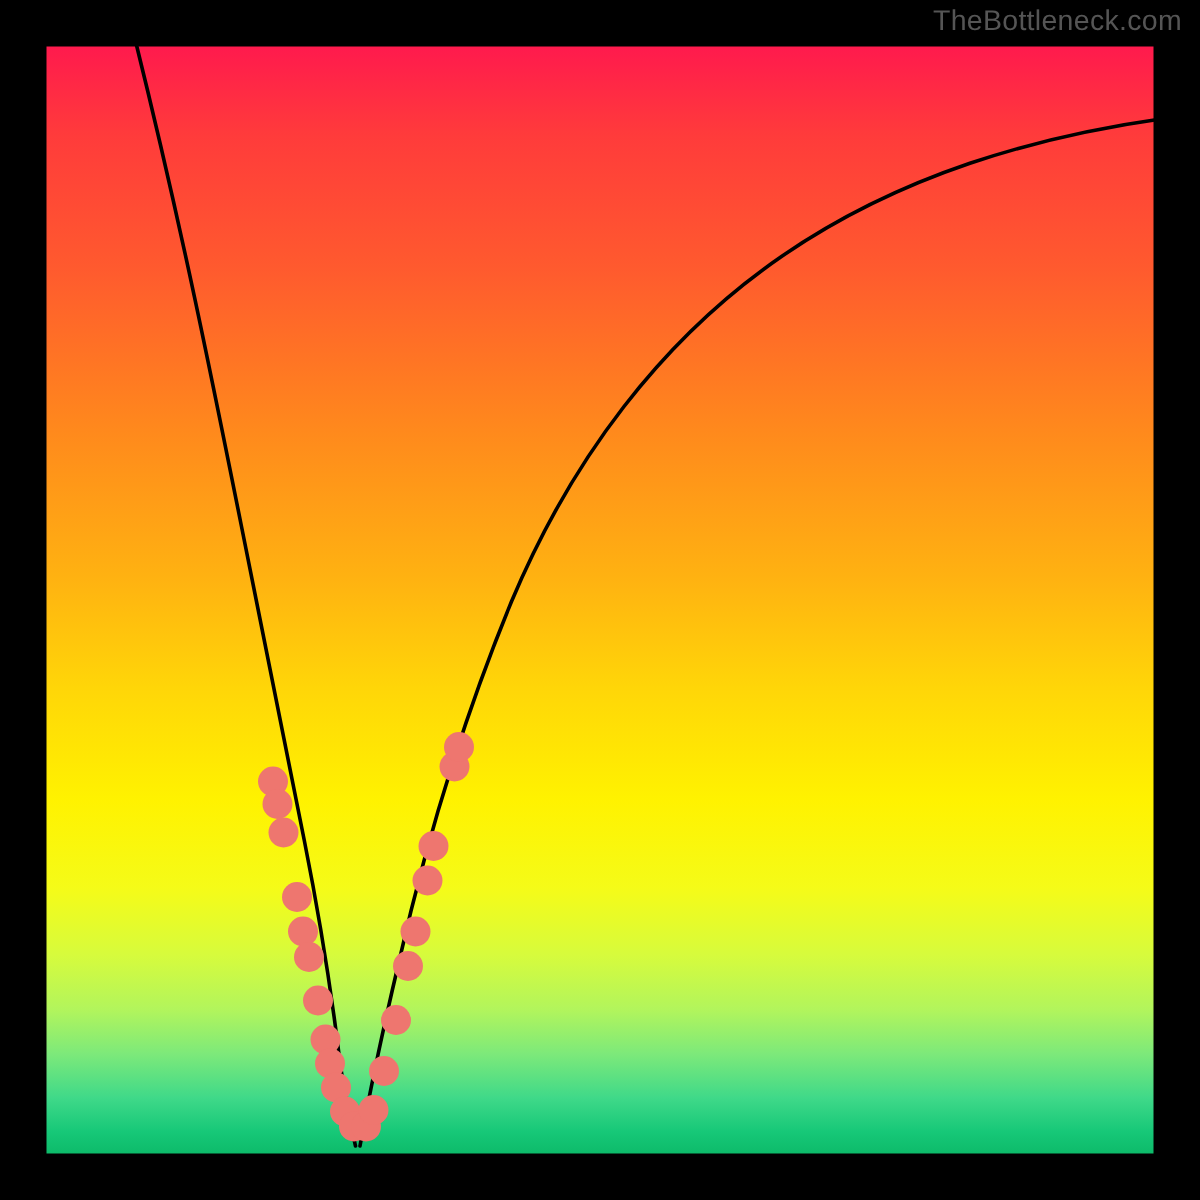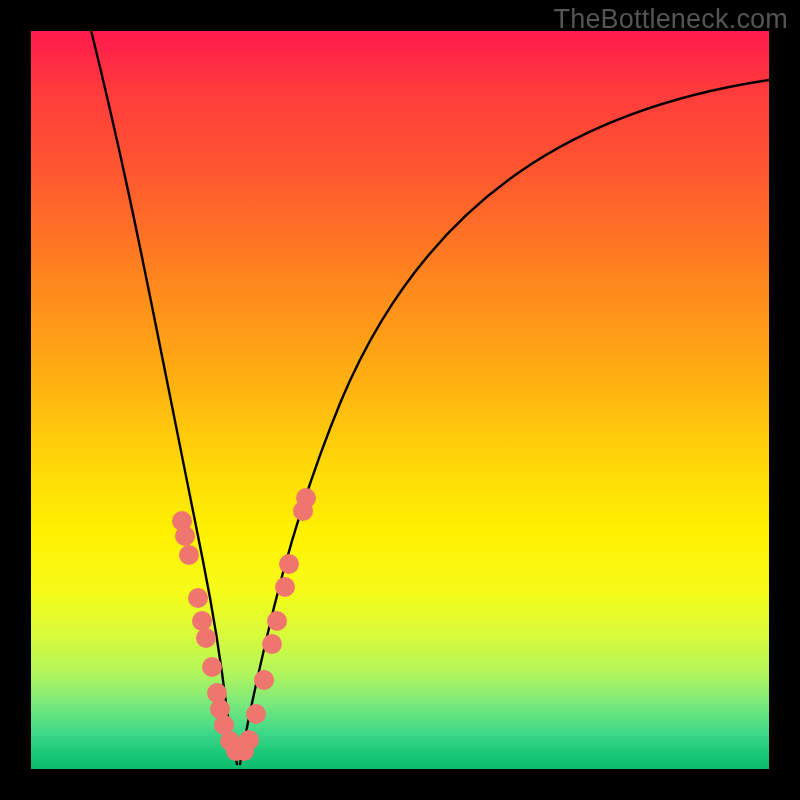--- a/index.html
+++ b/index.html
@@ -15,21 +15,21 @@
     position: relative;
     width: 800px;
     height: 800px;
     background: #000;
   }
   .watermark {
     position: absolute;
     top: 4px;
     right: 12px;
     color: #555;
-    font-size: 27px;
+    font-size: 19px;
     font-weight: 500;
     letter-spacing: 0.2px;
     z-index: 10;
   }
   .plot-area {
     position: absolute;
     left: 31px;
     top: 31px;
     width: 738px;
     height: 738px;

